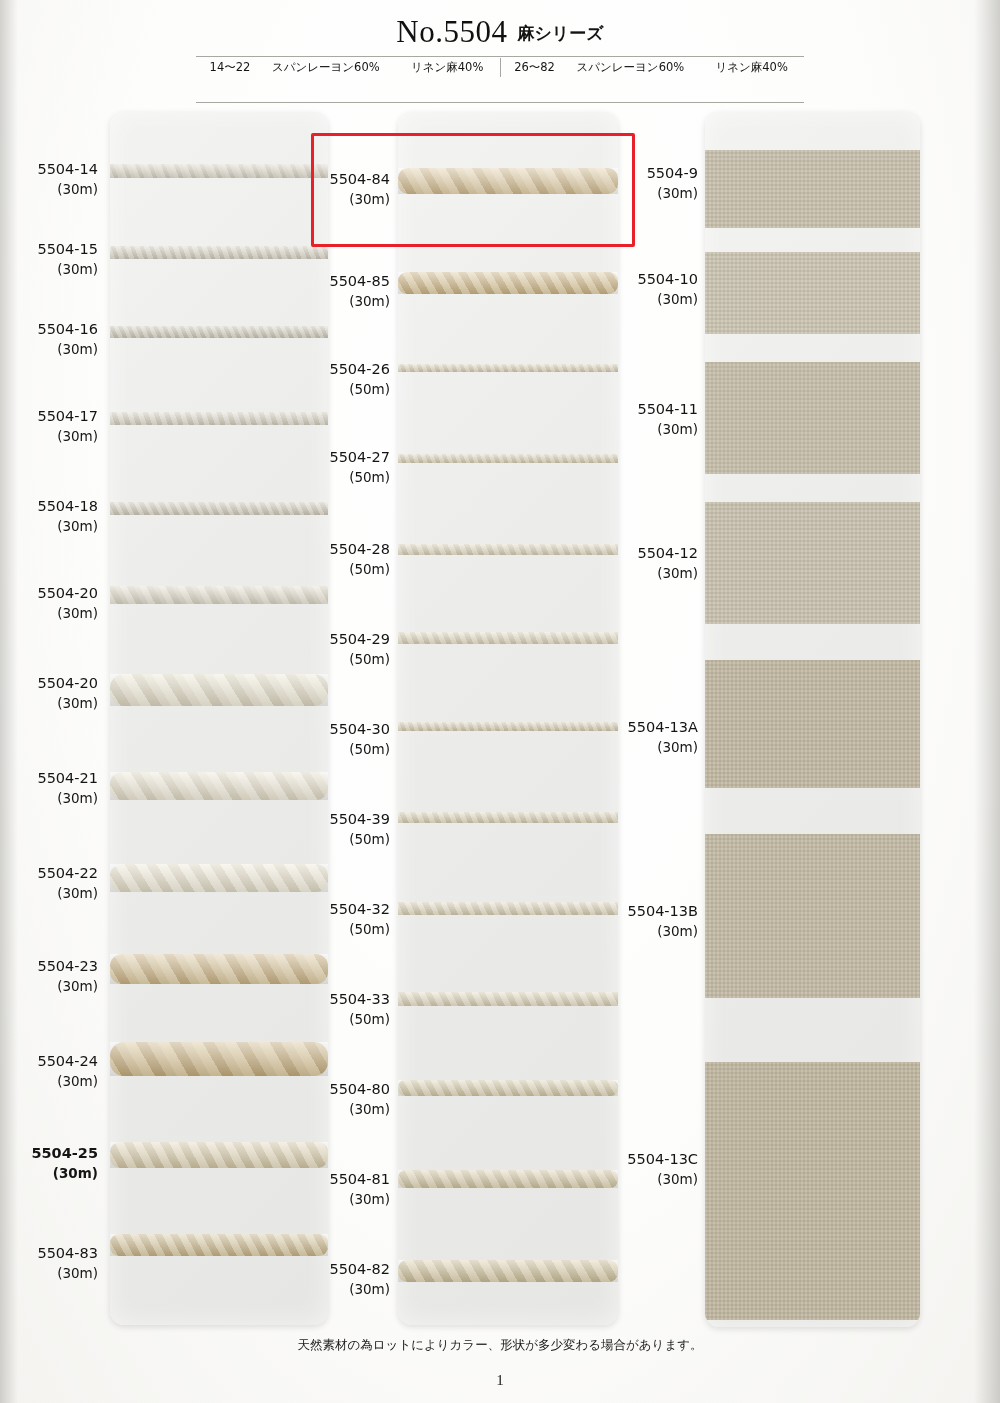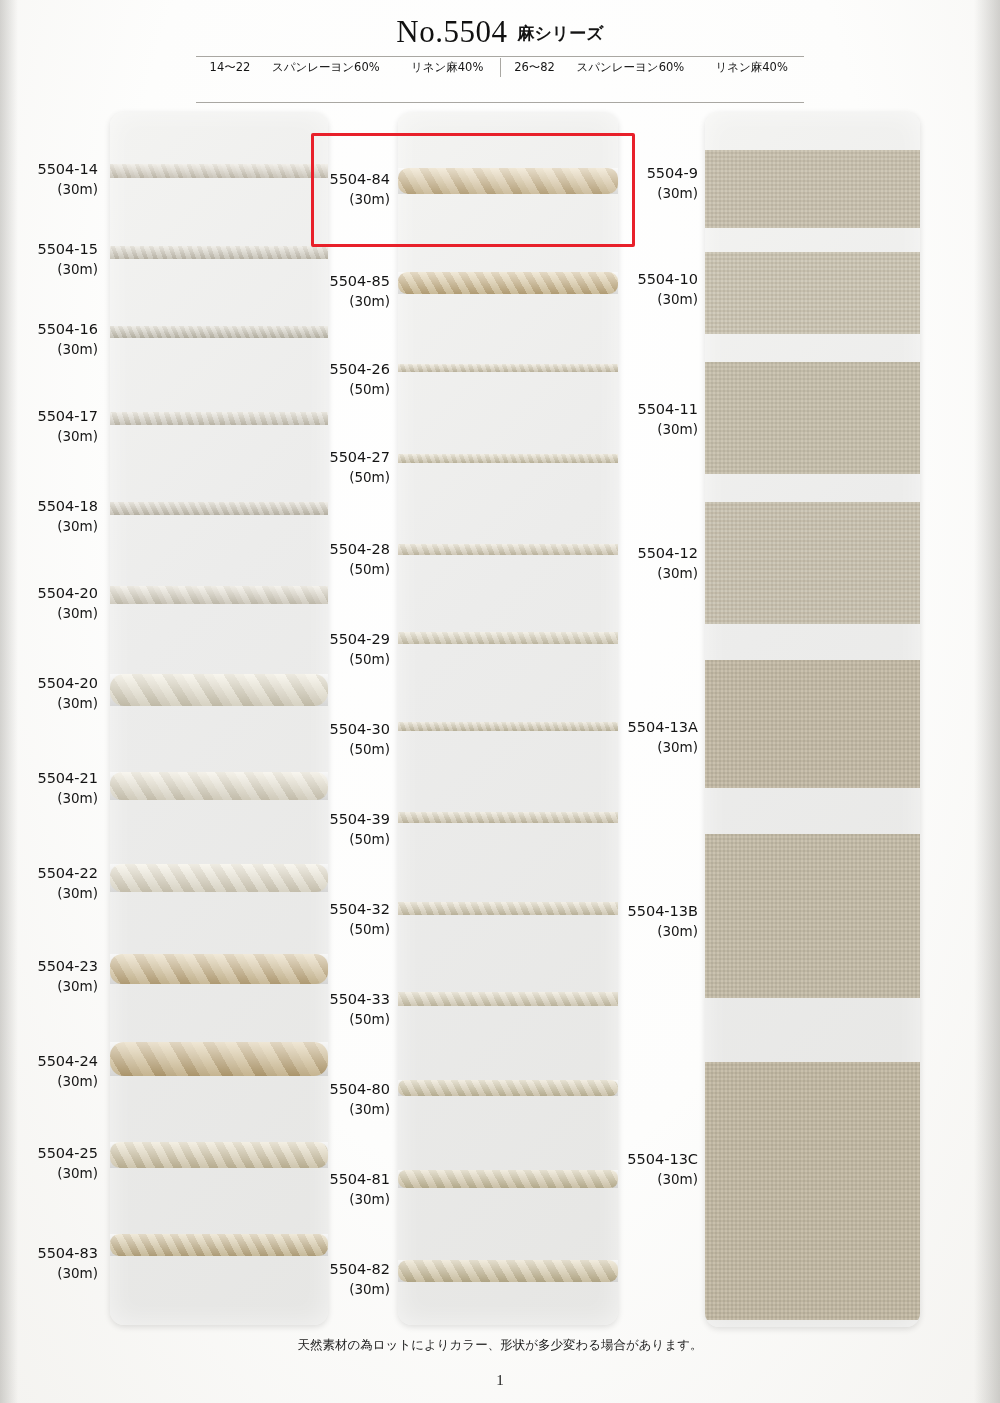--- a/index.html
+++ b/index.html
@@ -257,21 +257,21 @@
     <div class="label" style="top:128px;"><span>5504-15</span><span class="m">(30m)</span></div>
     <div class="label" style="top:208px;"><span>5504-16</span><span class="m">(30m)</span></div>
     <div class="label" style="top:295px;"><span>5504-17</span><span class="m">(30m)</span></div>
     <div class="label" style="top:385px;"><span>5504-18</span><span class="m">(30m)</span></div>
     <div class="label" style="top:472px;"><span>5504-20</span><span class="m">(30m)</span></div>
     <div class="label" style="top:562px;"><span>5504-20</span><span class="m">(30m)</span></div>
     <div class="label" style="top:657px;"><span>5504-21</span><span class="m">(30m)</span></div>
     <div class="label" style="top:752px;"><span>5504-22</span><span class="m">(30m)</span></div>
     <div class="label" style="top:845px;"><span>5504-23</span><span class="m">(30m)</span></div>
     <div class="label" style="top:940px;"><span>5504-24</span><span class="m">(30m)</span></div>
-    <div class="label" style="top:1032px;"><span>5504-25</span><span class="m">(30m)</span></div>
+    <div class="label" style="top:1032px;font-weight:bold;"><span>5504-25</span><span class="m">(30m)</span></div>
     <div class="label" style="top:1132px;"><span>5504-83</span><span class="m">(30m)</span></div>
   </div>
 
   <div class="col" id="col2">
     <div class="swatch-card" id="card2">
       <div class="trim braid" style="top:56px;height:26px;border-radius:10px;background:
         repeating-linear-gradient(60deg, #e5d4b2 0 8px, #c9b389 8px 16px, #dccaa4 16px 23px);">
           <span class="shade"></span>
         </div>
       <div class="trim braid" style="top:160px;height:22px;border-radius:9px;background:

